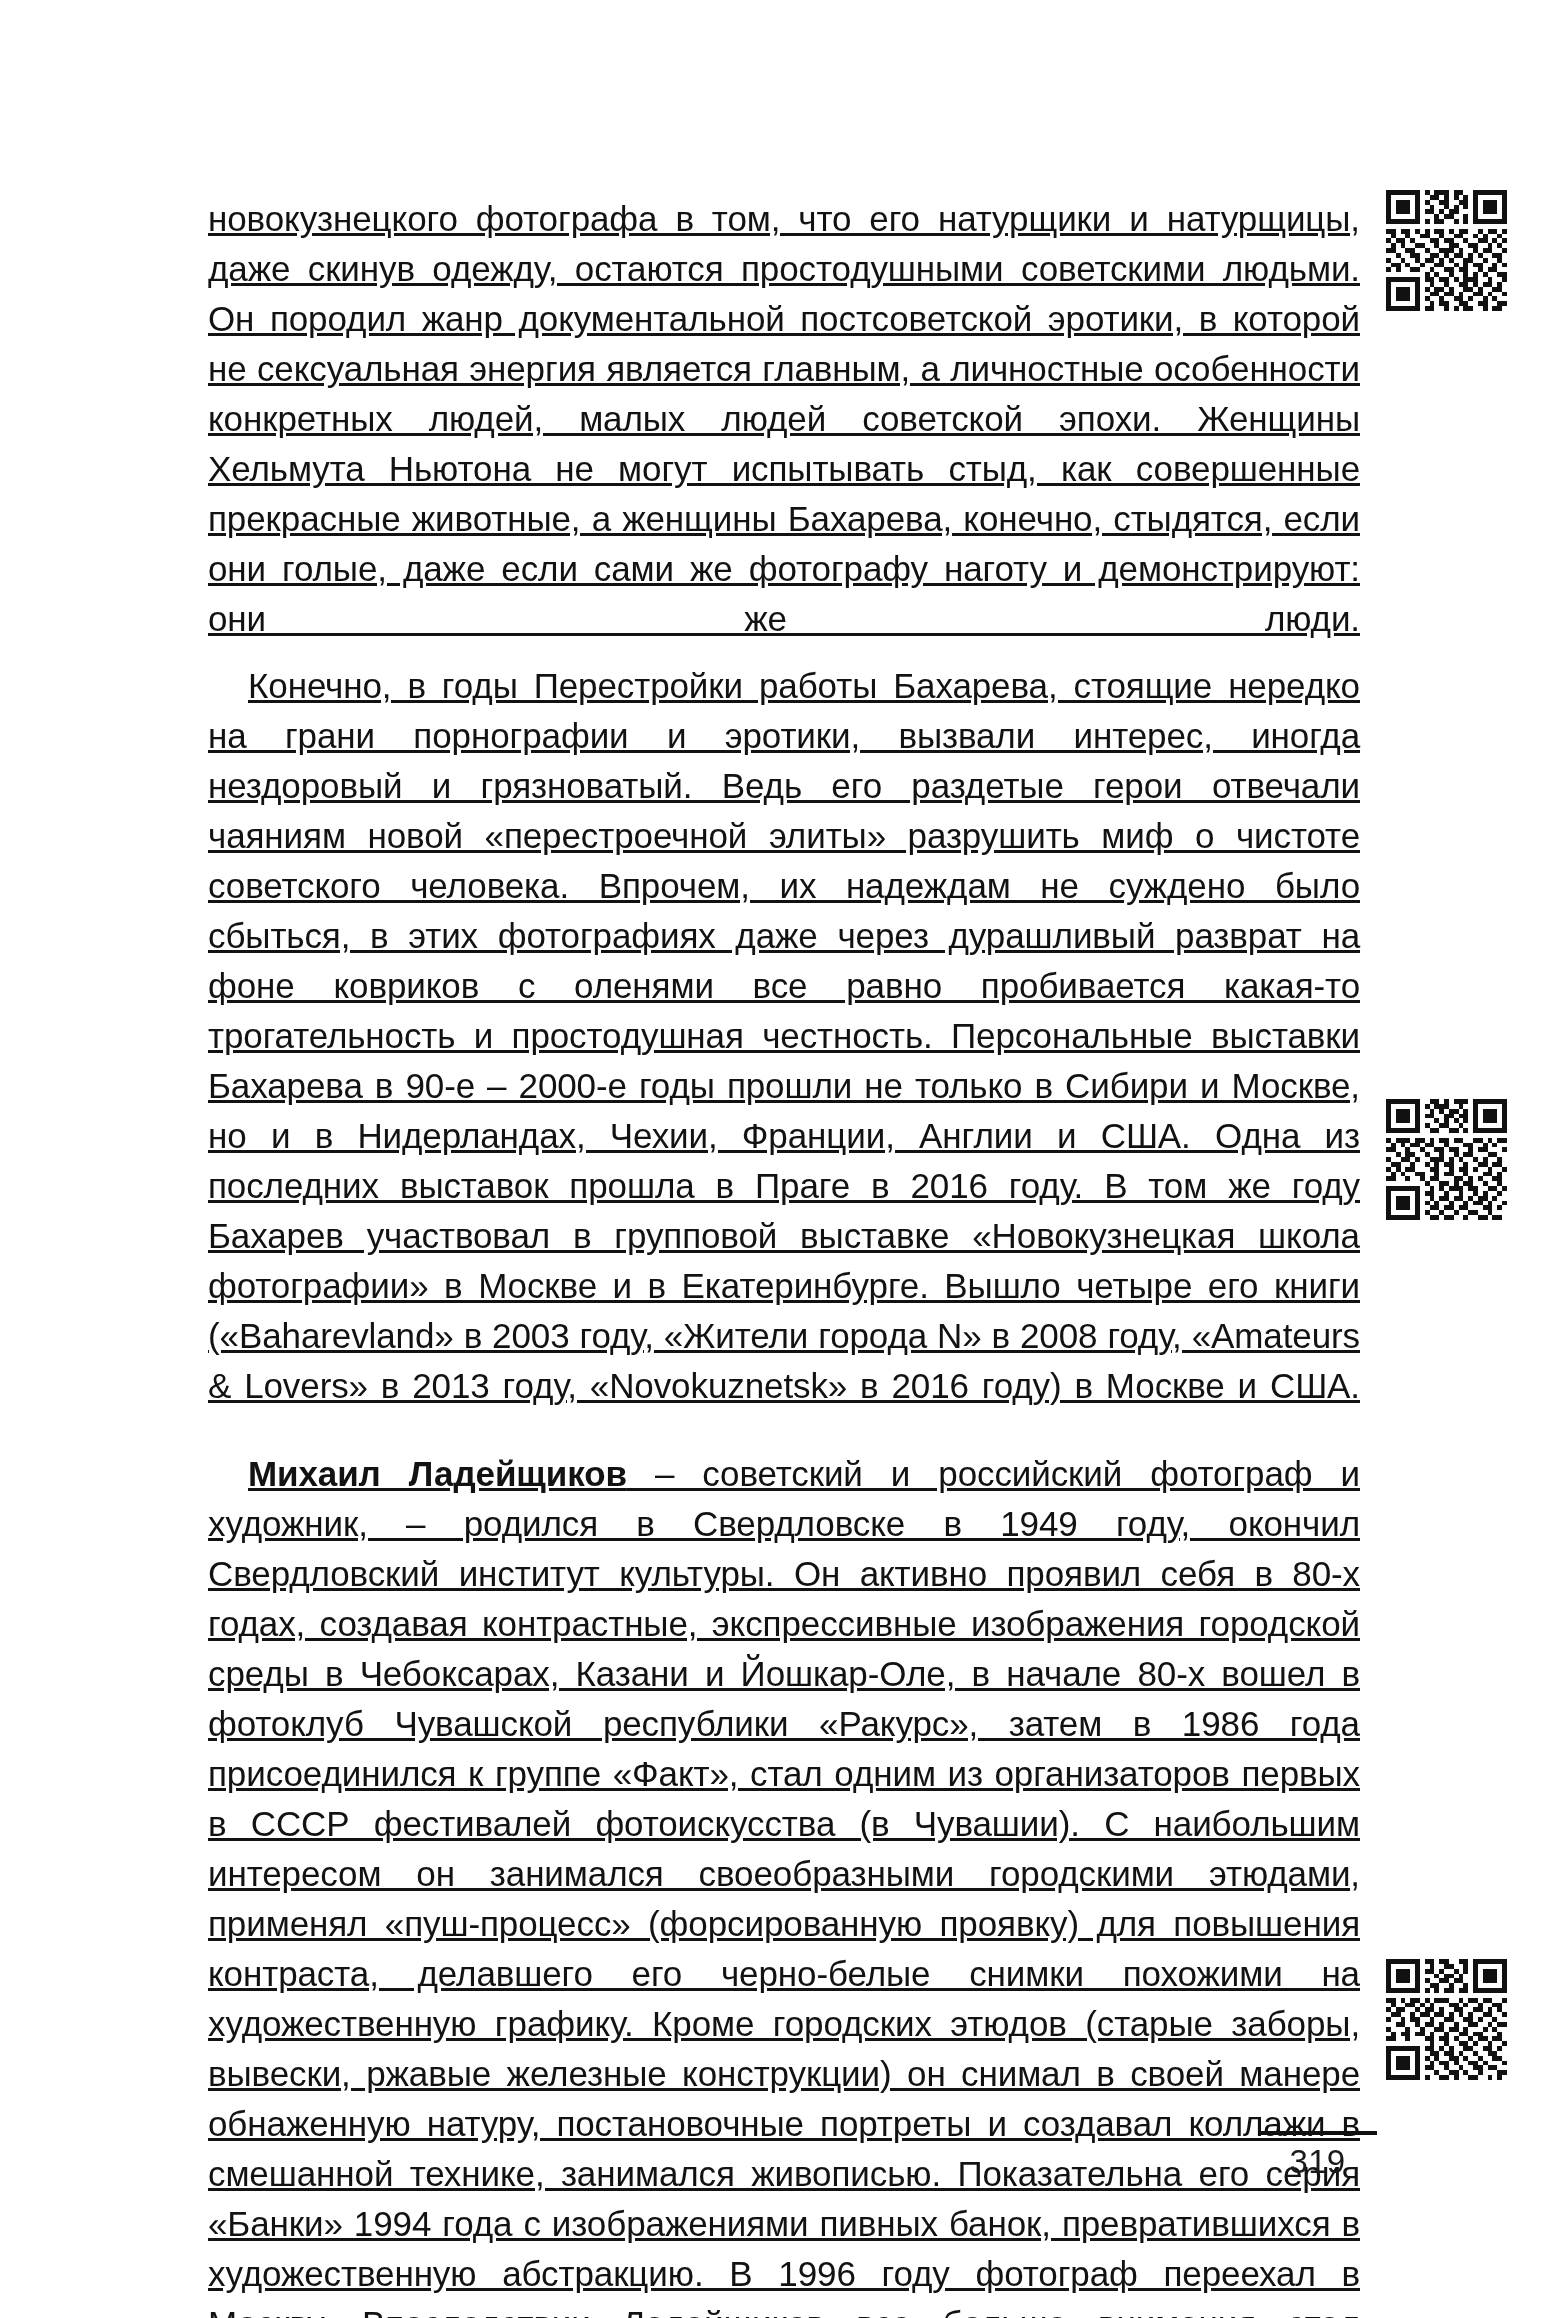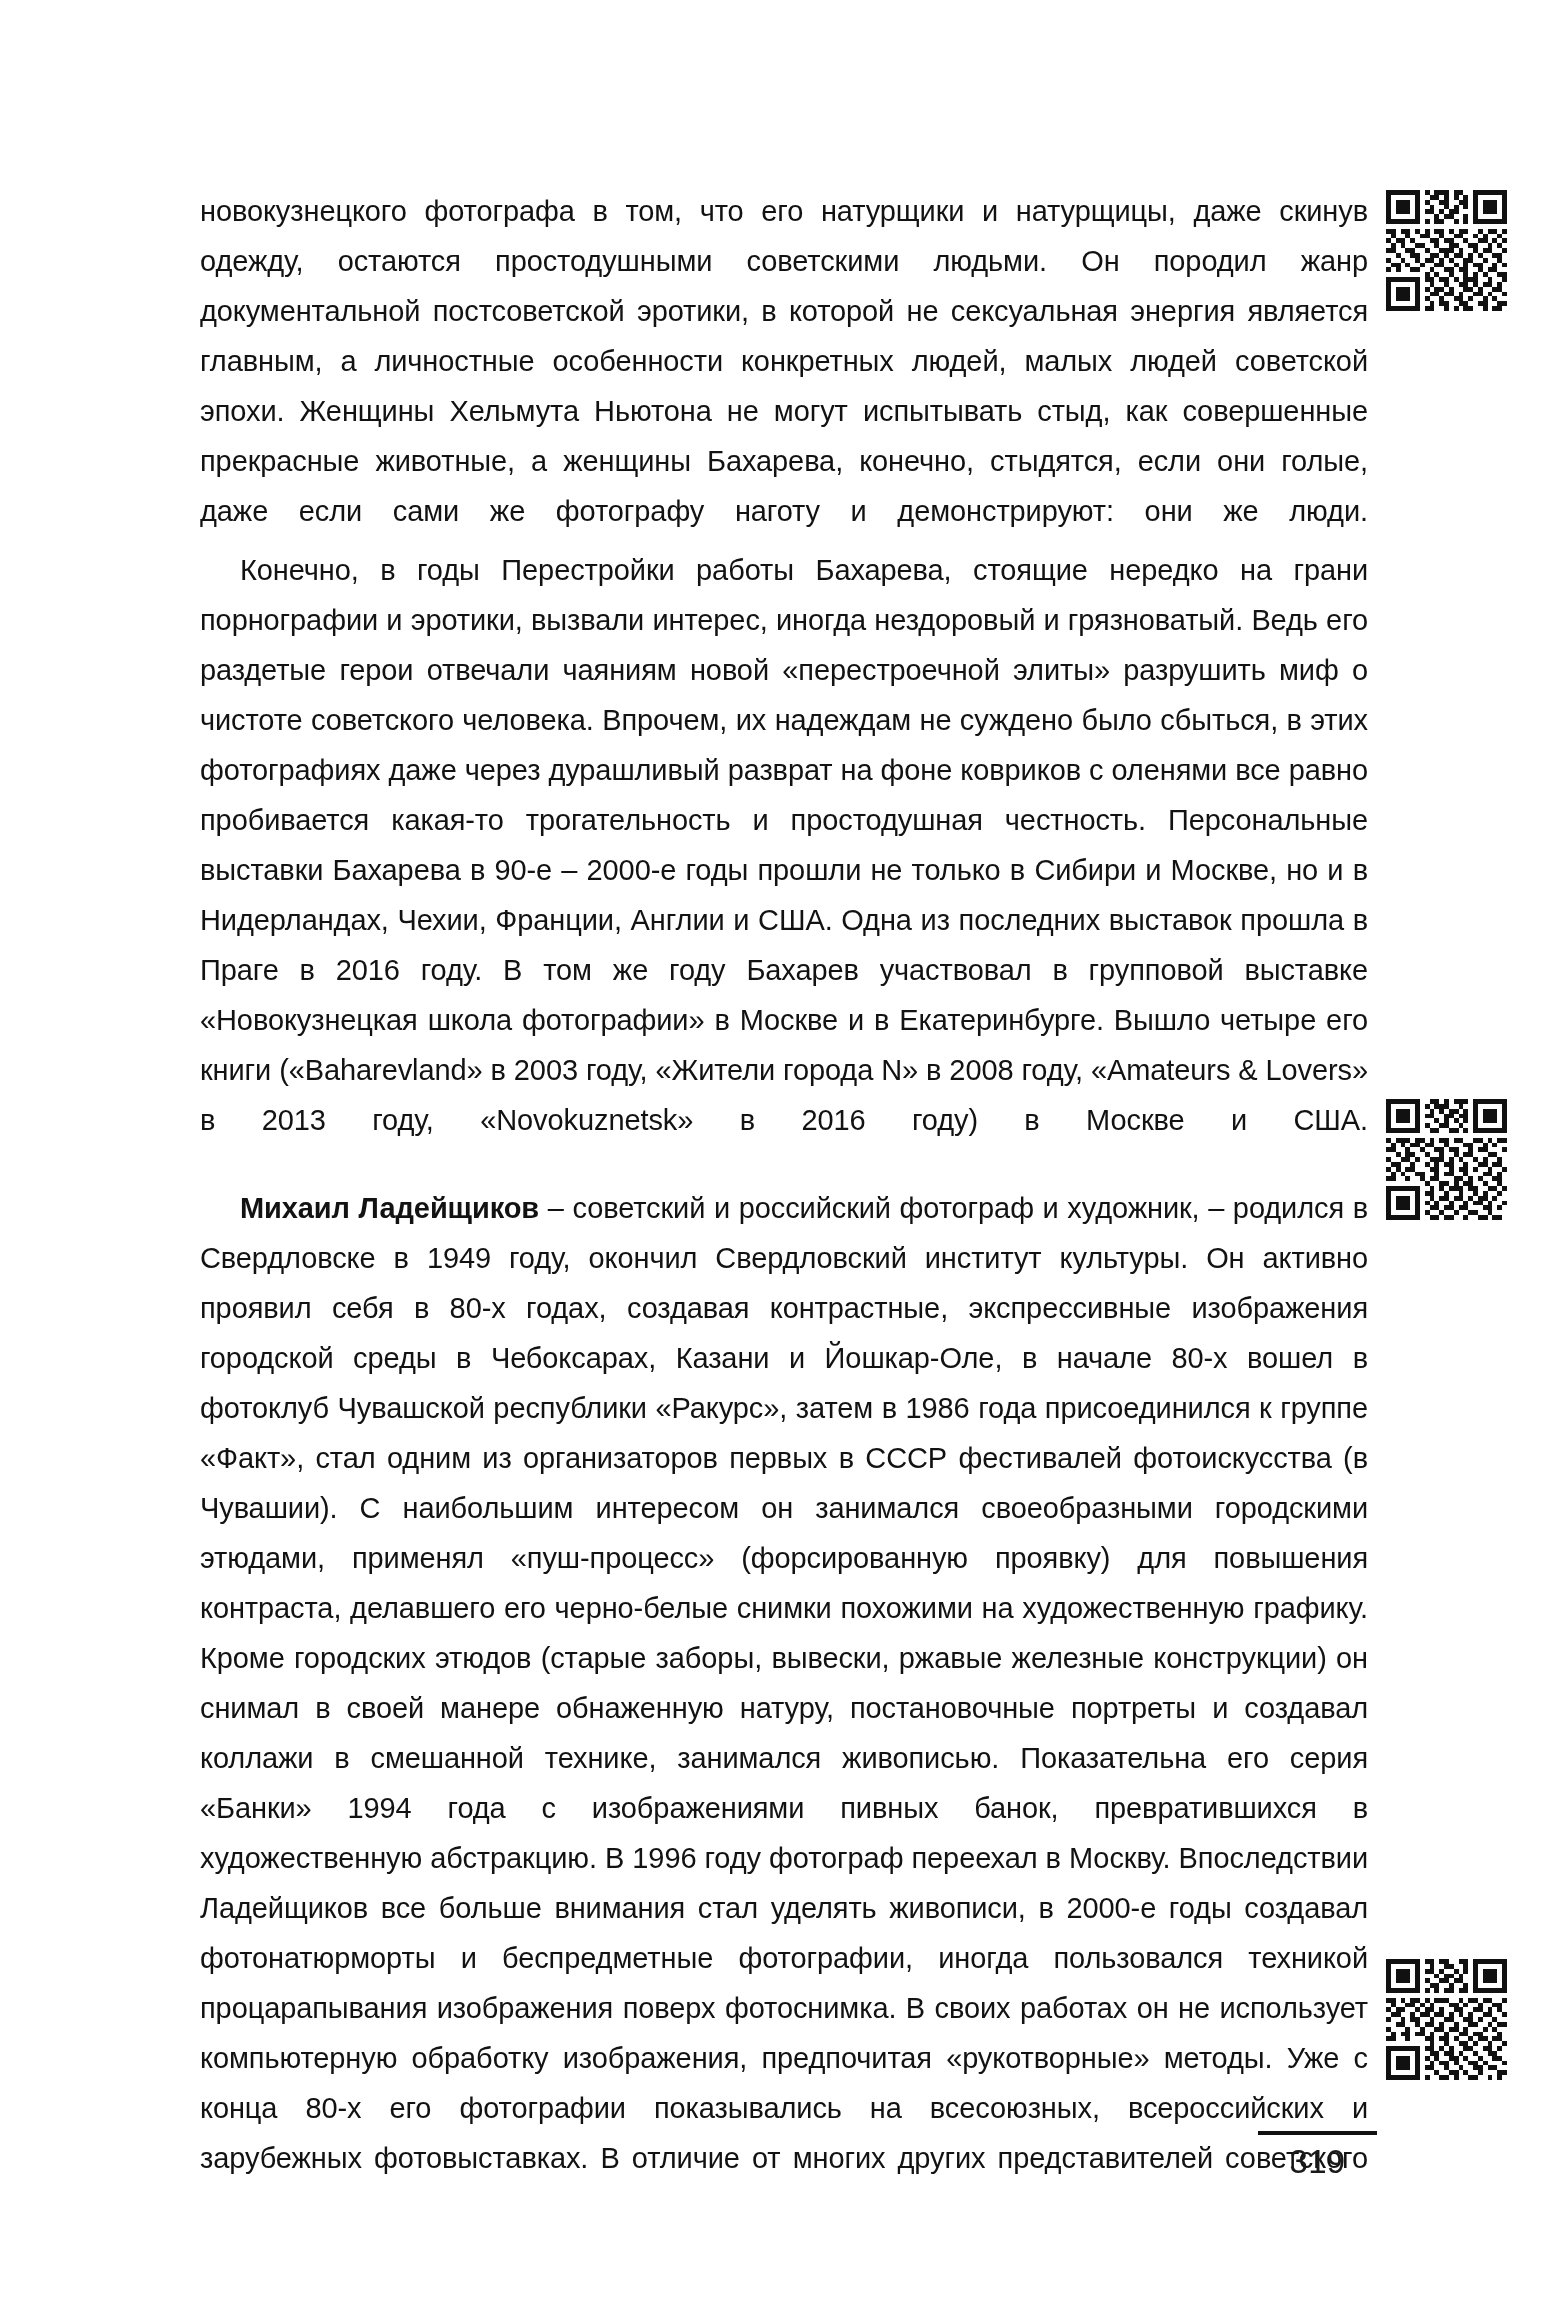--- a/index.html
+++ b/index.html
@@ -28,30 +28,31 @@
 
   
   #text-column {
     position: absolute;
     left: 191px;
     top: 177px;
     width: 1186px;
   }
 
   .para {
-    margin: 9px;
+    margin: 17px;
     padding: 0;
-    font-size: 29px;
+    font-size: 35px;
     line-height: 50px;
     text-align: justify;
     text-justify: inter-word;
     letter-spacing: -0.1px;
     word-spacing: 0px;
     color: #121212;
     hyphens: manual;
+    text-decoration: underline;
   }
   .para + .para { margin-top: 0; }
 
   .para.indent { text-indent: 40px; }
   .para.gap-before { margin-top: 38px; }
 
   
   .para.justify-all { text-align-last: justify; }
 
   .lead-name {

